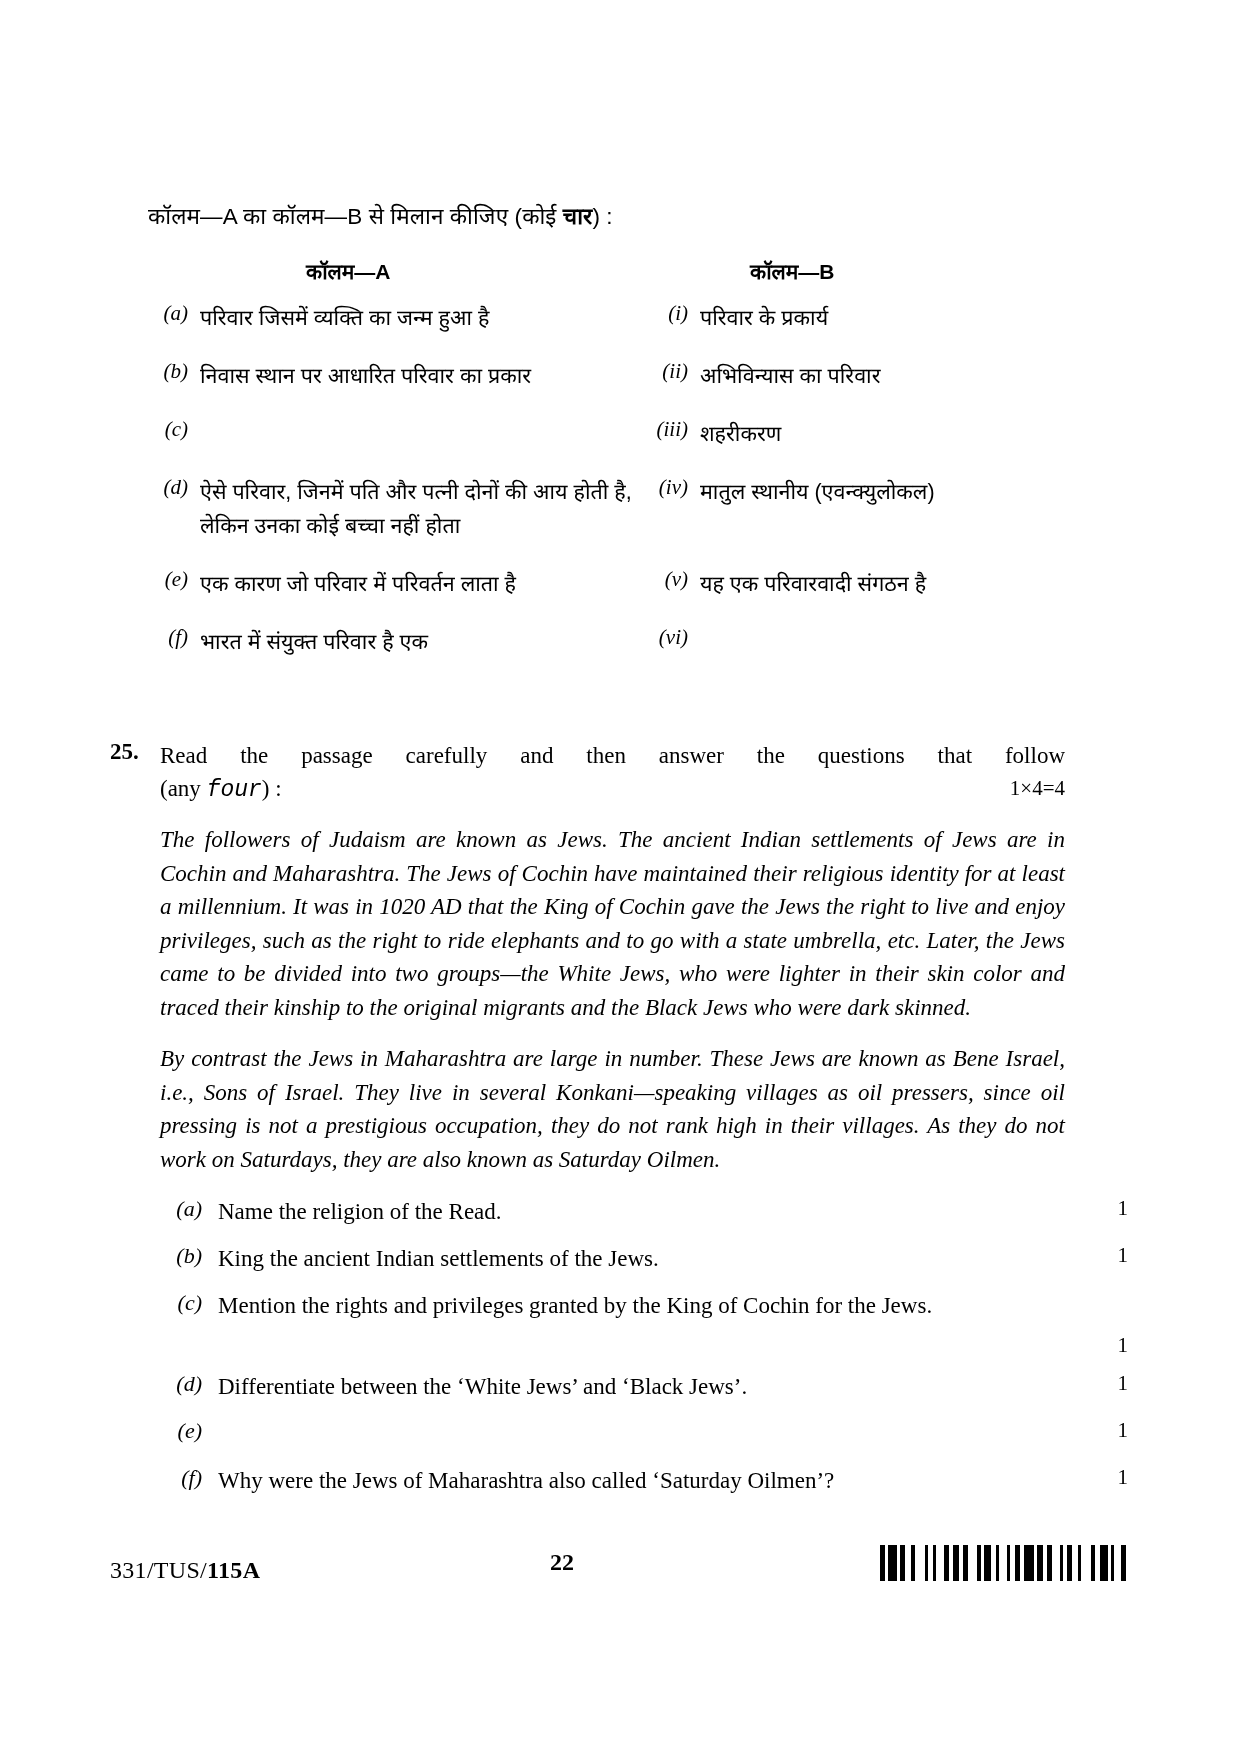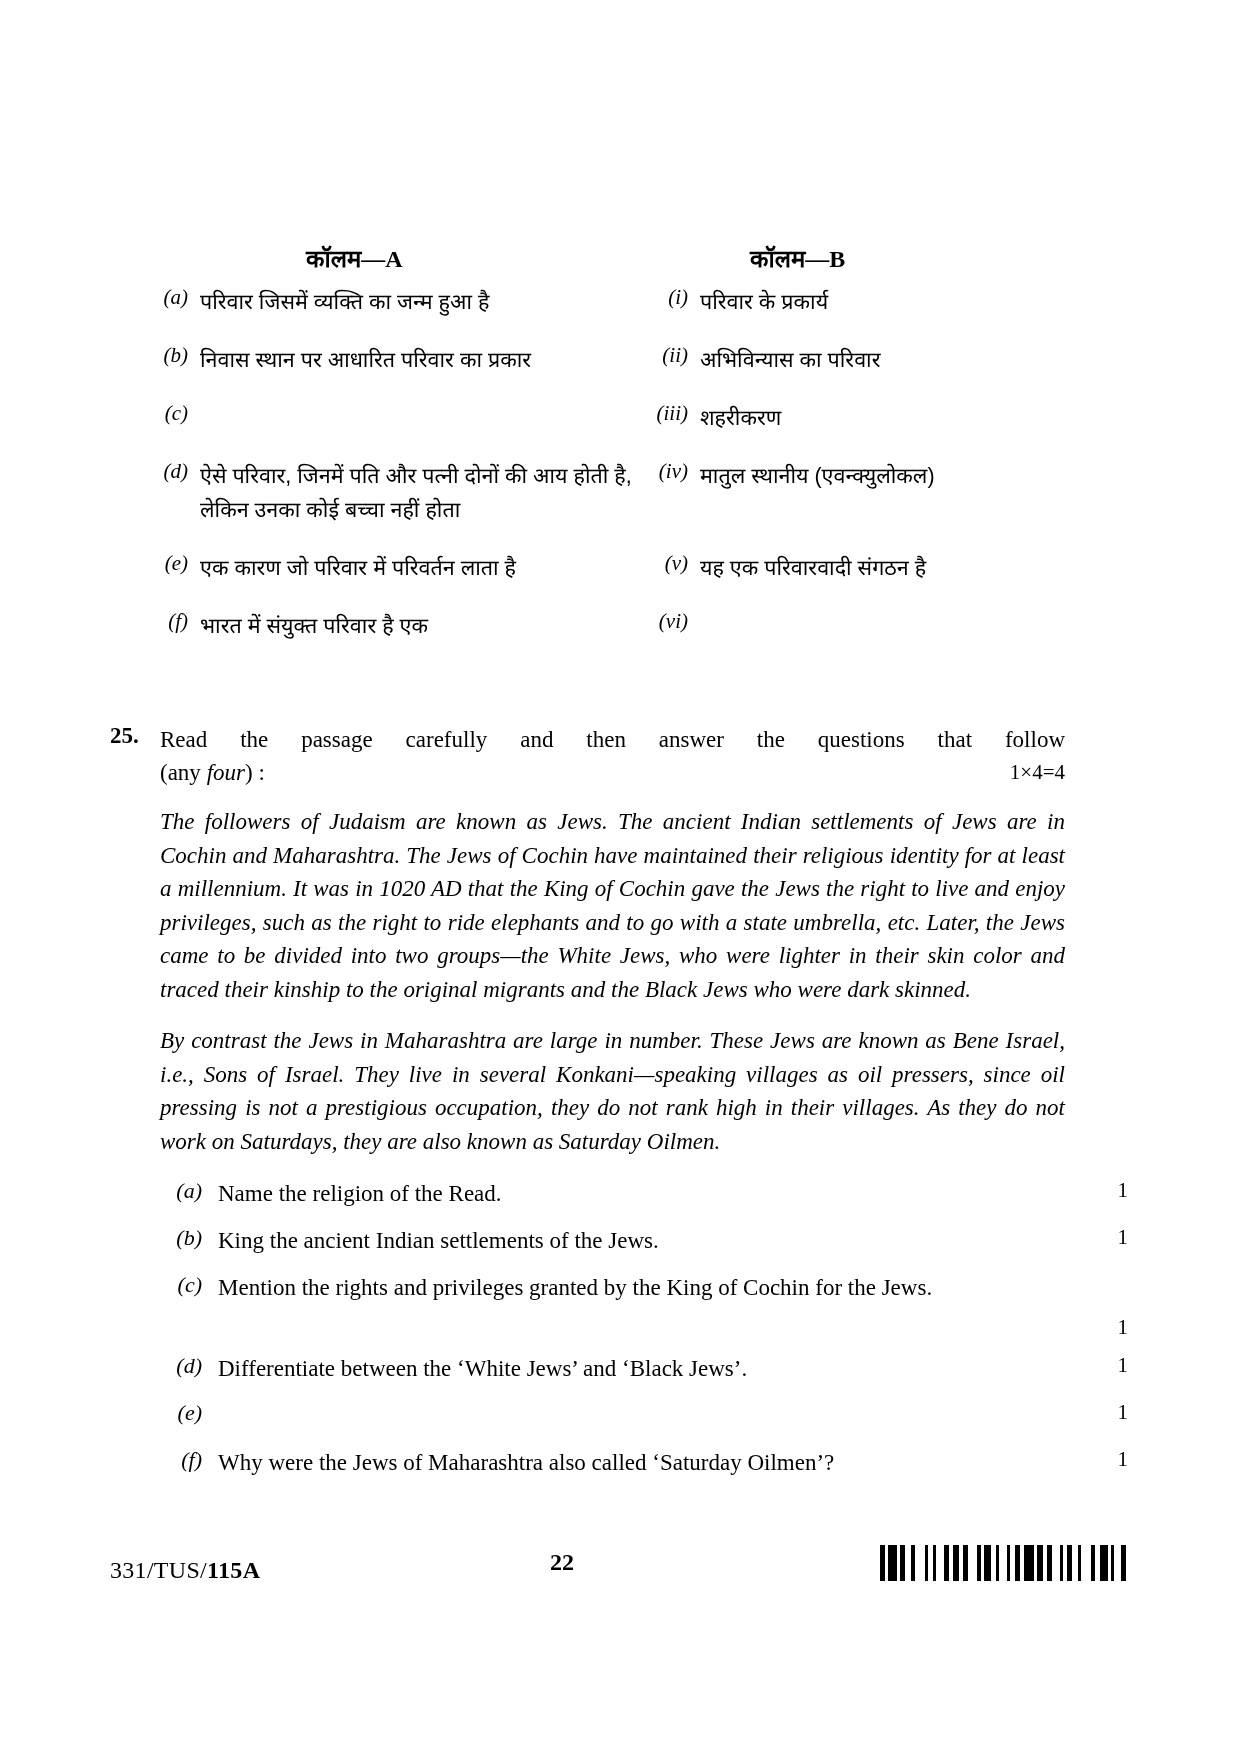--- a/index.html
+++ b/index.html
@@ -35,23 +35,23 @@
     font-size: 22.5px;
     margin-left: 38px;
     letter-spacing: 0.1px;
     white-space: nowrap;
   }
   .match-instr b { font-weight: bold; }
 
   .col-heads {
     position: relative;
     height: 40px;
-    margin-top: 41px;
-    font-family: Liberation Serif, serif;
-    font-size: 24px;
+    margin-top: 26px;
+    font-family: Liberation Sans, sans-serif;
+    font-size: 21px;
     font-weight: bold;
   }
   .col-head-a {
     position: absolute;
     left: 196px;
     font-style: normal;
   }
   .col-head-b {
     position: absolute;
     left: 640px;
@@ -120,21 +120,21 @@
     line-height: 33px;
     text-align: justify;
     text-align-last: justify;
     width: 905px;
   }
   .q-stem .line2 {
     text-align: left;
     text-align-last: left;
     position: relative;
   }
-  .q-stem i { font-style: italic; }
+  .q-stem i { font-style: italic; font-family: Liberation Mono, monospace; }
   .marks-inline {
     position: absolute;
     right: 0;
     top: 0;
     font-size: 21px;
   }
 
   .passage {
     margin-left: 50px;
     width: 905px;
@@ -209,20 +209,21 @@
   }
   .barcode span { display: block; height: 100%; }
 </style>
 </head>
 <body>
 
 <div class="page">
 
   <div class="content">
 
+    <div class="match-instr"><span>कॉलम—A का कॉलम—B से मिलान कीजिए (कोई </span><b>चार</b><span>) :</span></div>
 
     <div class="col-heads">
       <div class="col-head-a">कॉलम—A</div>
       <div class="col-head-b">कॉलम—B</div>
     </div>
 
     <div class="match-rows">
 
       <div class="match-row">
         <div class="mk-left">(a)</div>

